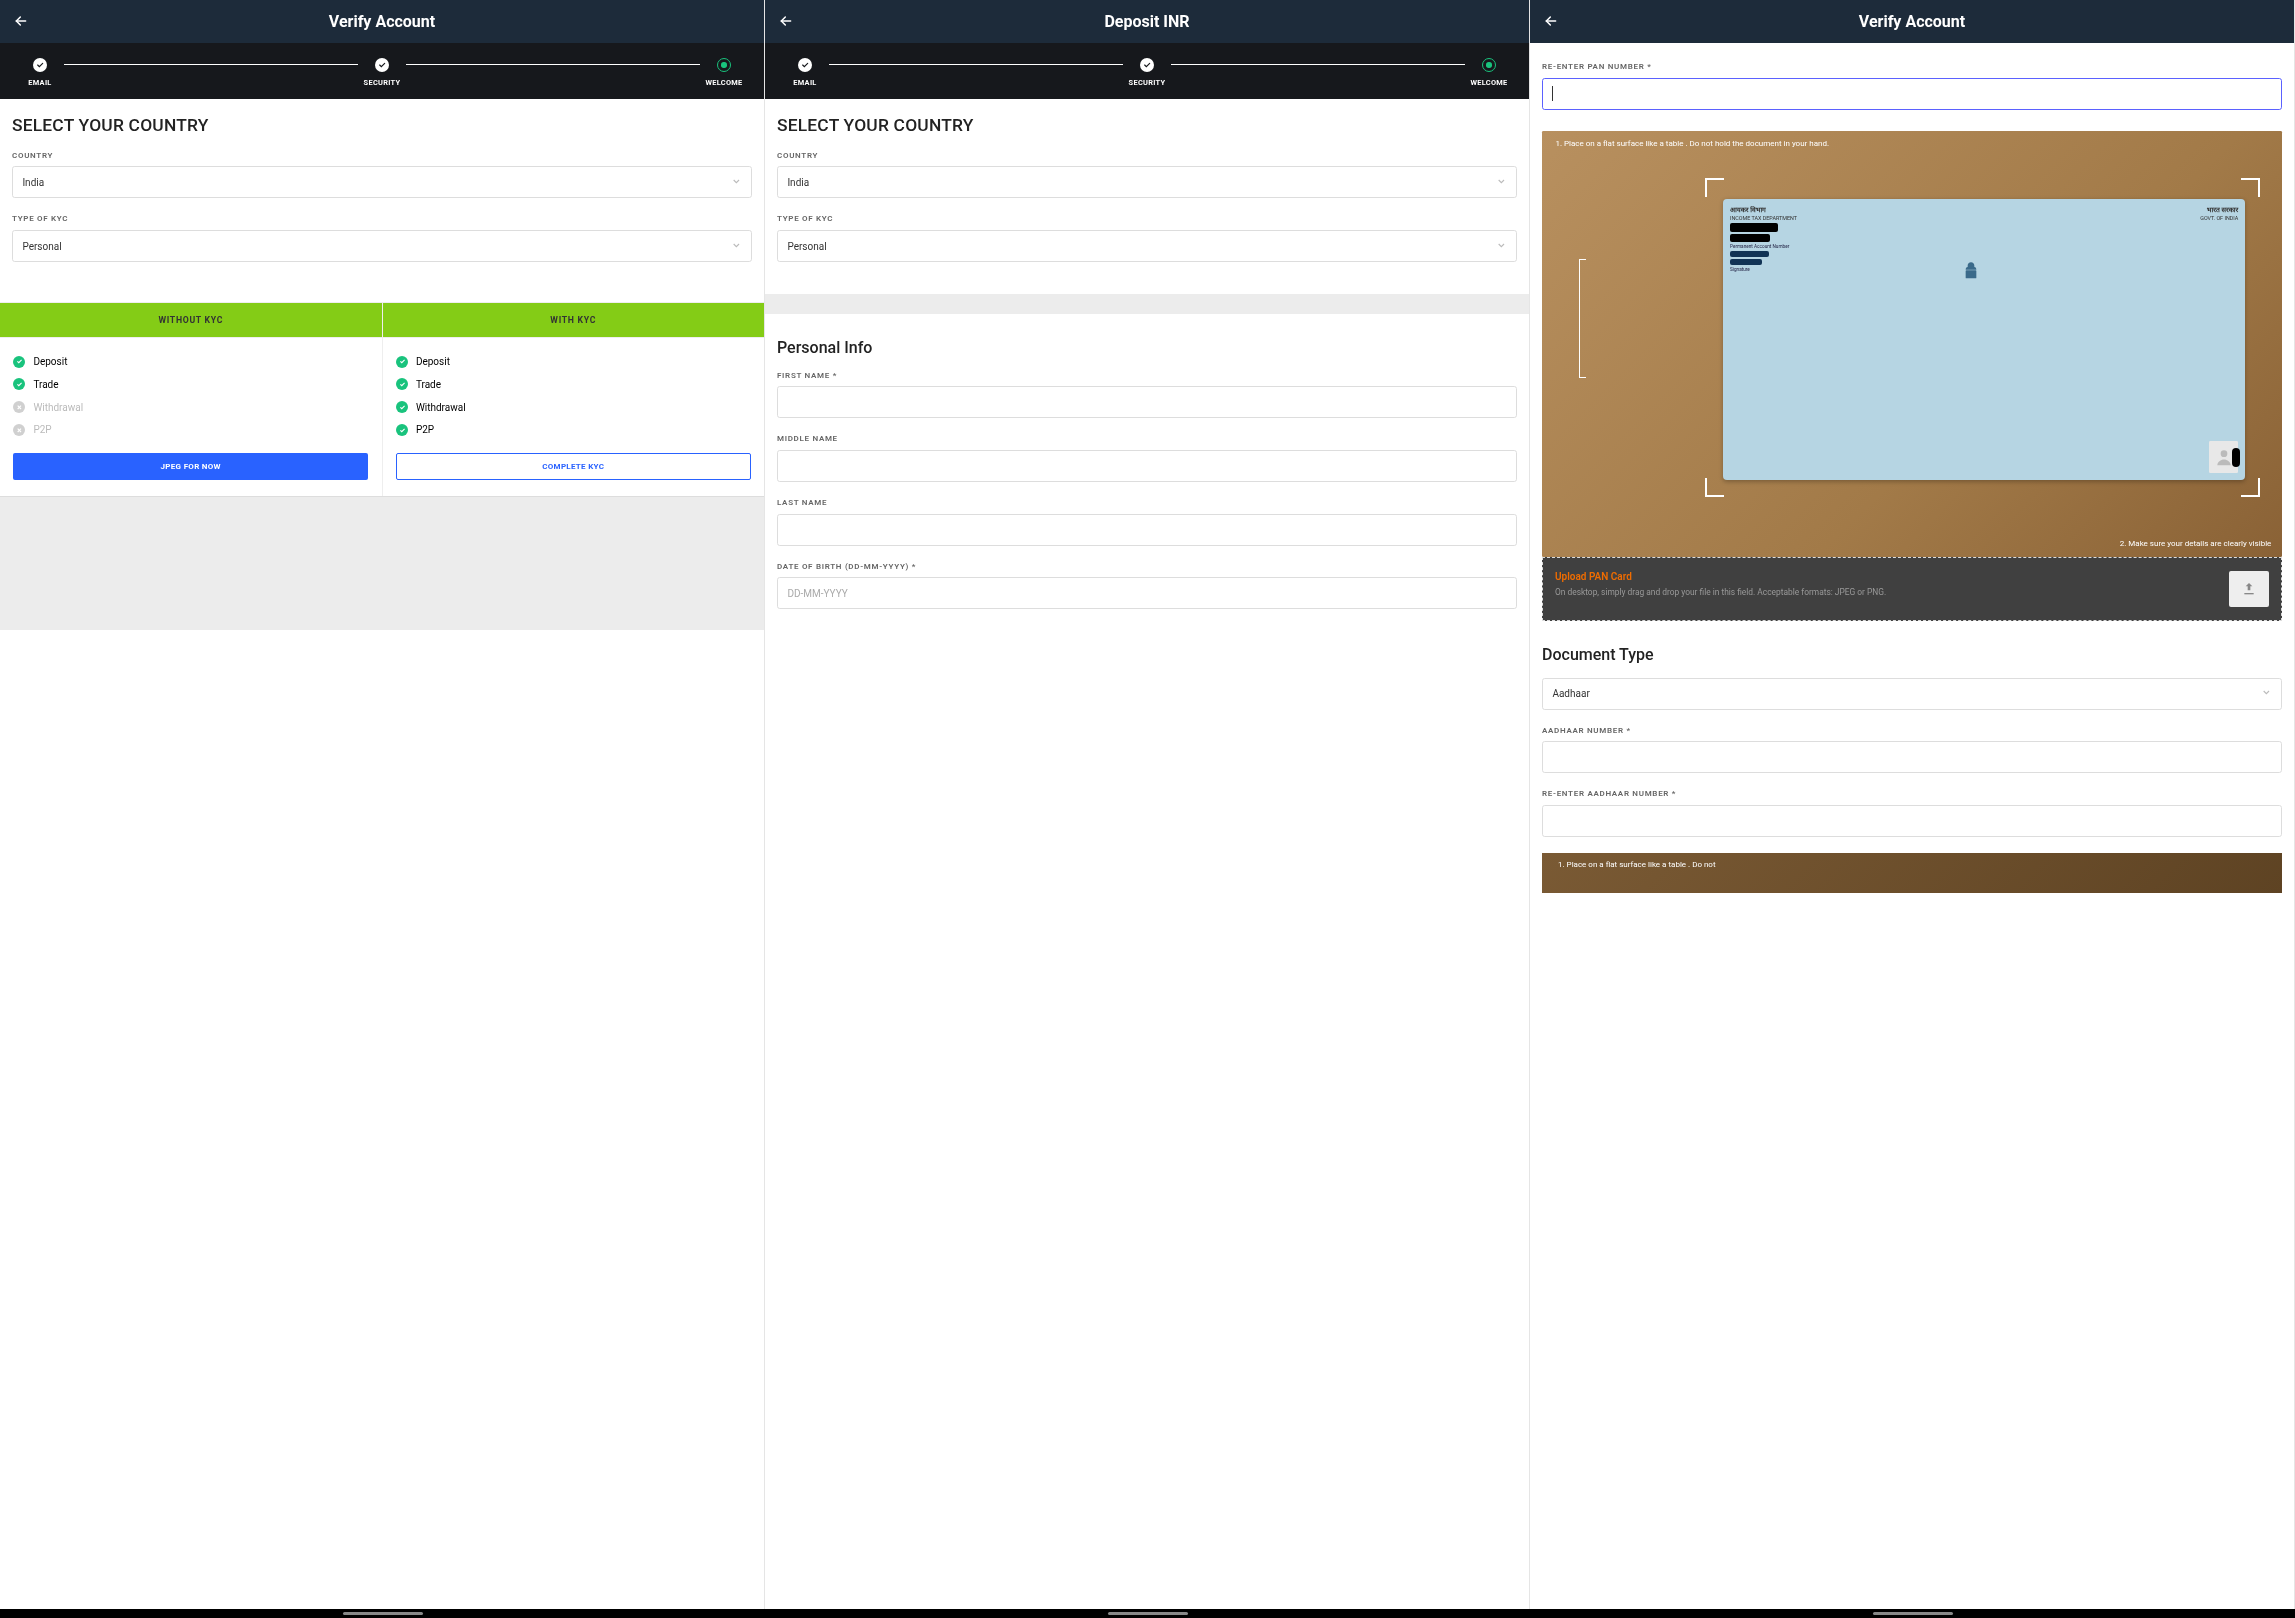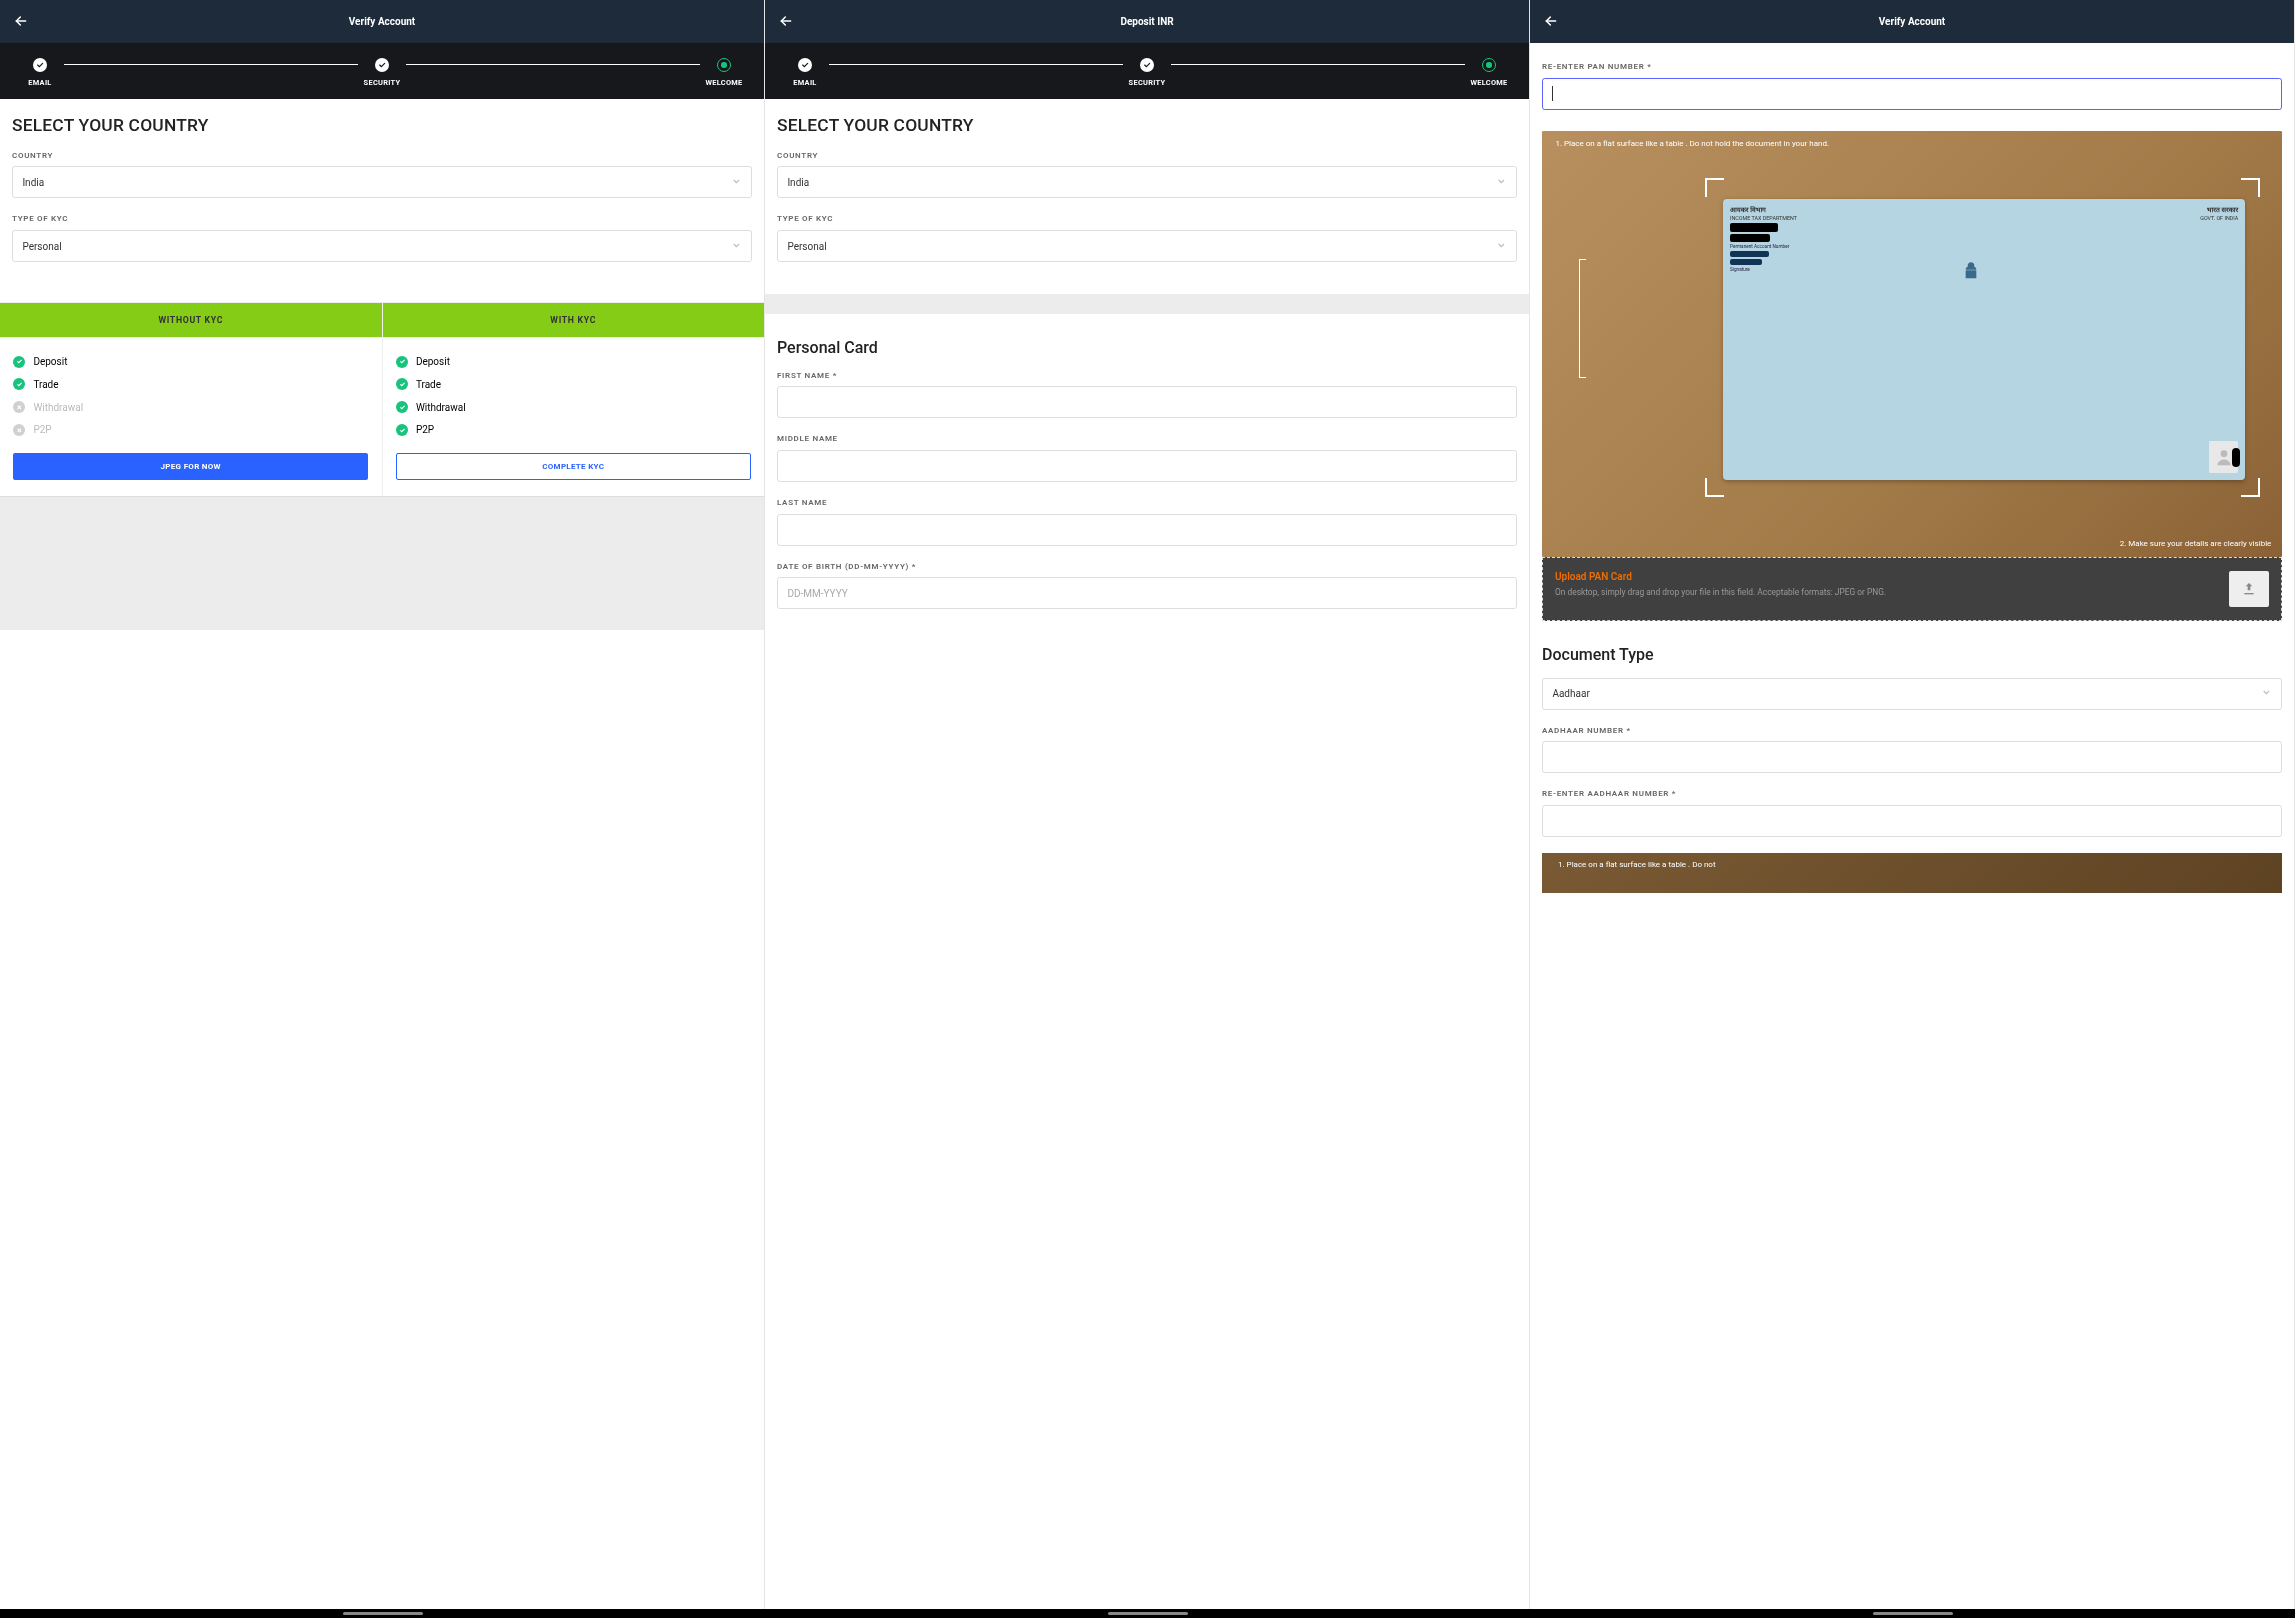--- a/index.html
+++ b/index.html
@@ -5,21 +5,21 @@
   * { box-sizing: border-box; margin: 0; padding: 0; font-family: -apple-system, BlinkMacSystemFont, "Segoe UI", Roboto, Helvetica, Arial, sans-serif; }
   html, body { height: 100%; width: 100%; background: #f5f5f5; }
   body { display: flex; flex-direction: row; overflow: hidden; }
 
   .screen { flex: 1 1 33.333%; display: flex; flex-direction: column; background: #fff; border-right: 0.7px solid #e5e5e5; overflow-y: auto; }
   .screen:last-child { border-right: none; }
 
   
   .appbar { background: #1d2b3a; color: #fff; height: 43px; display: flex; align-items: center; padding: 0 10.7px; position: relative; }
   .appbar .back { width: 21.4px; height: 21.4px; display: flex; align-items: center; justify-content: center; cursor: pointer; }
-  .appbar .title { position: absolute; left: 0; right: 0; text-align: center; font-size: 10px; font-weight: 700; pointer-events: none; }
+  .appbar .title { position: absolute; left: 0; right: 0; text-align: center; font-size: 16px; font-weight: 700; pointer-events: none; }
 
   
   .stepper { background: #16181c; display: flex; align-items: center; justify-content: space-between; padding: 14.7px 20px 12px; }
   .step { display: flex; flex-direction: column; align-items: center; gap: 5.4px; min-width: 40px; }
   .step-icon { width: 14.7px; height: 14.7px; border-radius: 50%; display: flex; align-items: center; justify-content: center; }
   .step-icon.done { background: #fff; }
   .step-icon.done svg { width: 8px; height: 8px; }
   .step-icon.active { border: 1.7px solid #19c37d; background: transparent; position: relative; }
   .step-icon.active::after { content: ""; position: absolute; width: 5.4px; height: 5.4px; background: #19c37d; border-radius: 50%; }
   .step-label { color: #fff; font-size: 7.4px; font-weight: 700; letter-spacing: 0.3px; text-align: right; }
@@ -296,21 +296,21 @@
       <span>Personal</span>
       <span class="chev"><svg width="10.7" height="10.7" viewBox="0 0 24 24" fill="none" stroke="currentColor" stroke-width="2.5">
             <path d="M6 9l6 6 6-6"></path>
           </svg></span>
     </div>
   </div>
 
   <div class="sep"></div>
 
   <div class="content">
-    <div class="h2">Personal Card</div>
+    <div class="h2">Personal Info</div>
 
     <div class="label-sm">FIRST NAME *</div>
     <div class="input"></div>
 
     <div class="label-sm">MIDDLE NAME</div>
     <div class="input"></div>
 
     <div class="label-sm">LAST NAME</div>
     <div class="input"></div>
 

